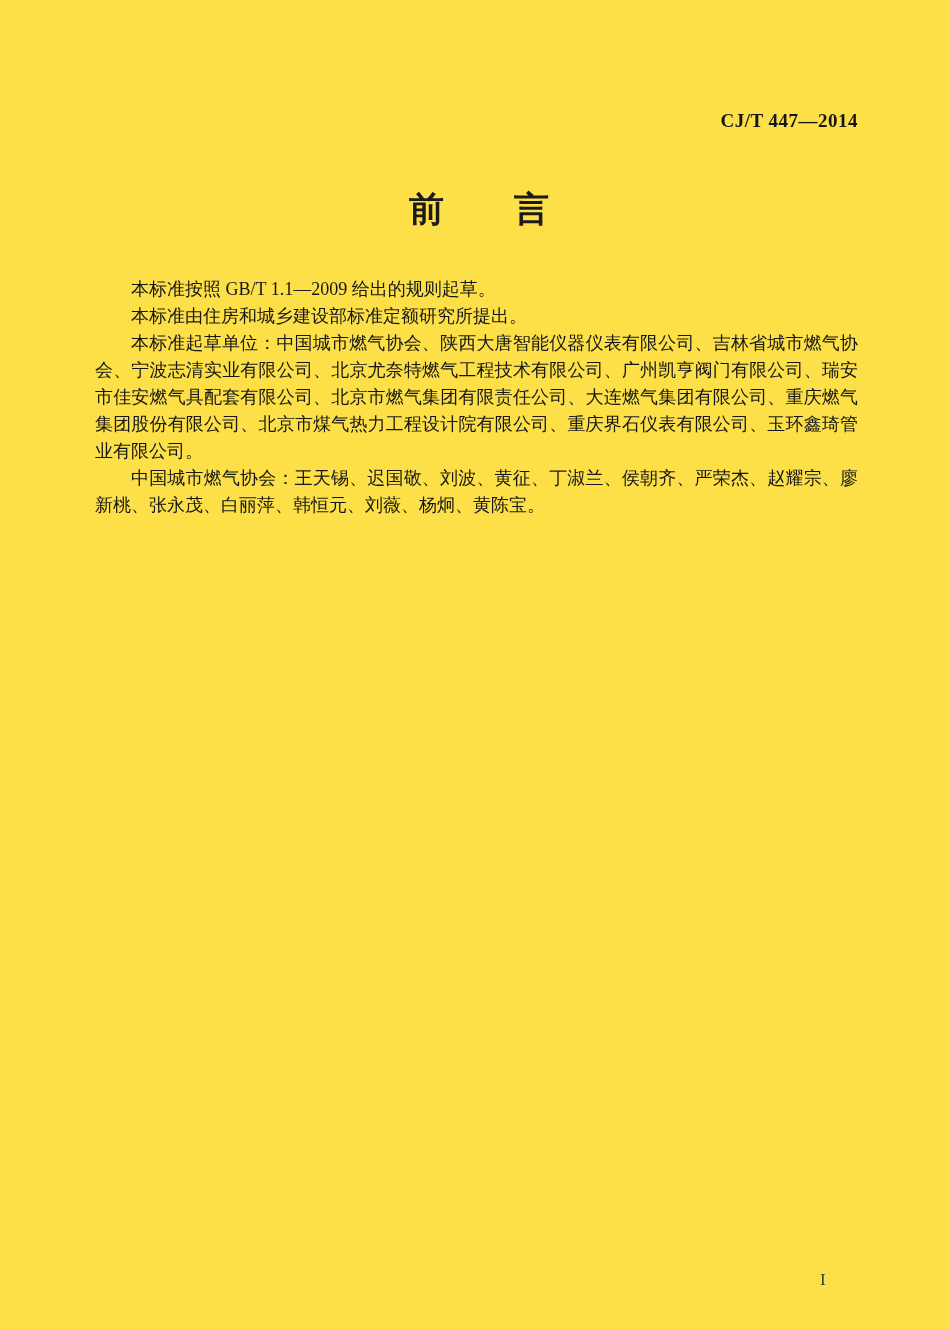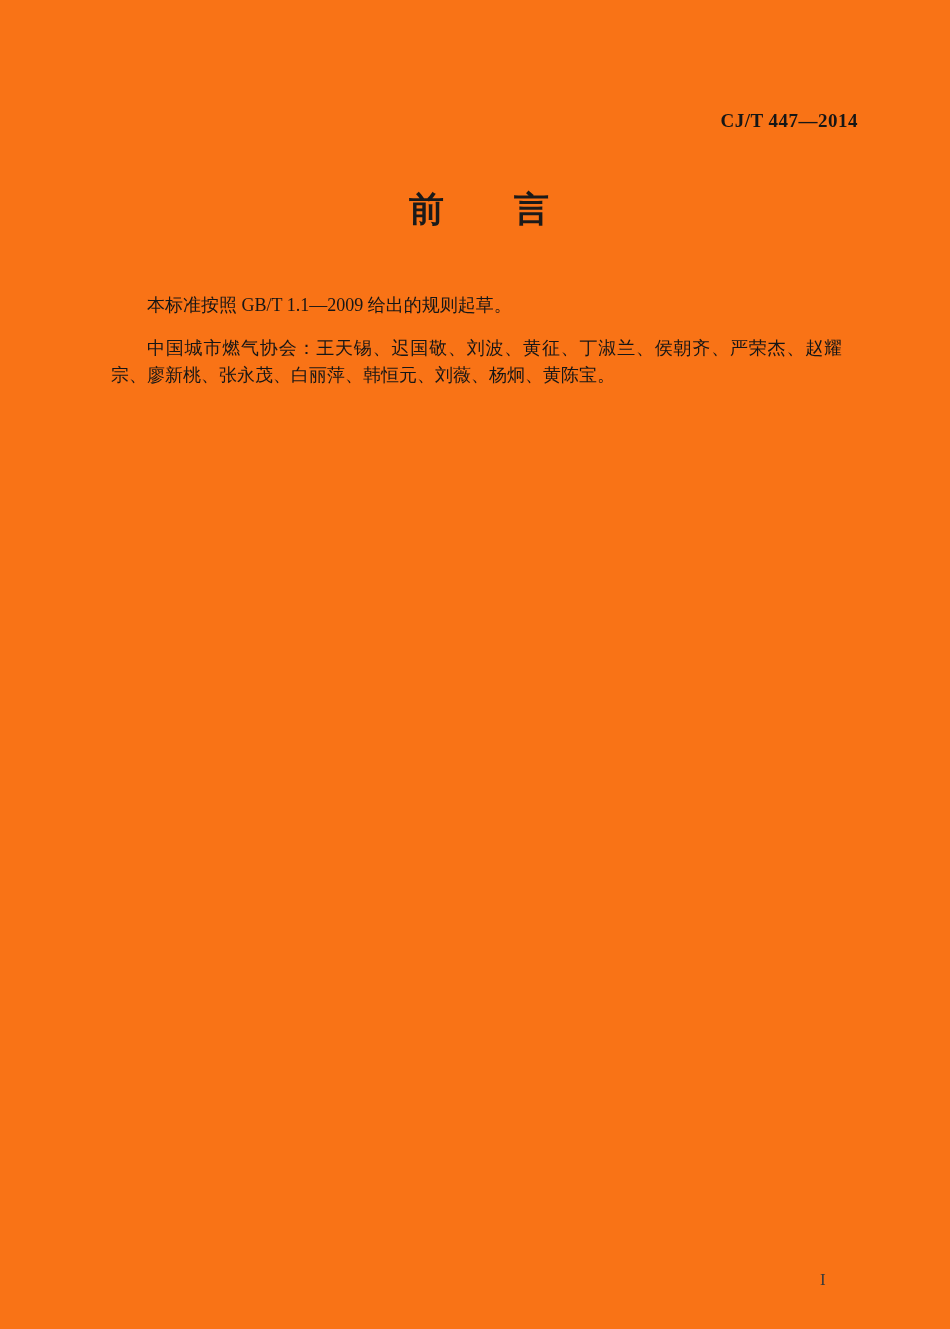--- a/index.html
+++ b/index.html
@@ -4,21 +4,21 @@
 <style>
   html, body {
     margin: 0;
     padding: 0;
     background: #ffffff;
   }
   .page {
     position: relative;
     width: 950px;
     height: 1329px;
-    background: #f97316;
+    background: #fde047;
     color: #1a1a1a;
     font-family: "Liberation Serif", serif;
     overflow: hidden;
   }
   .doc-code {
     position: absolute;
     top: 110px;
     right: 92px;
     font-size: 19px;
     font-weight: bold;
@@ -42,21 +42,21 @@
     position: absolute;
     top: 276px;
     left: 95px;
     width: 763px;
     font-size: 18px;
     line-height: 27px;
     text-align: justify;
     color: #161616;
   }
   .body-text p {
-    margin: 16px;
+    margin: 0;
     padding: 0;
     text-indent: 2em;
   }
   .page-number {
     position: absolute;
     top: 1270px;
     left: 820px;
     font-size: 17px;
     color: #3a3a3a;
     font-family: "Liberation Serif", serif;
@@ -66,18 +66,20 @@
 <body>
 
 <div class="page">
 
   <span class="doc-code">CJ/T 447—2014</span>
 
   <h1 class="page-title">前　　言</h1>
 
   <main class="body-text">
     <p>本标准按照 GB/T 1.1—2009 给出的规则起草。</p>
+    <p>本标准由住房和城乡建设部标准定额研究所提出。</p>
+    <p>本标准起草单位：中国城市燃气协会、陕西大唐智能仪器仪表有限公司、吉林省城市燃气协会、宁波志清实业有限公司、北京尤奈特燃气工程技术有限公司、广州凯亨阀门有限公司、瑞安市佳安燃气具配套有限公司、北京市燃气集团有限责任公司、大连燃气集团有限公司、重庆燃气集团股份有限公司、北京市煤气热力工程设计院有限公司、重庆界石仪表有限公司、玉环鑫琦管业有限公司。</p>
     <p>中国城市燃气协会：王天锡、迟国敬、刘波、黄征、丁淑兰、侯朝齐、严荣杰、赵耀宗、廖新桃、张永茂、白丽萍、韩恒元、刘薇、杨炯、黄陈宝。</p>
   </main>
 
   <span class="page-number">I</span>
 
 </div>
 
 </body></html>

